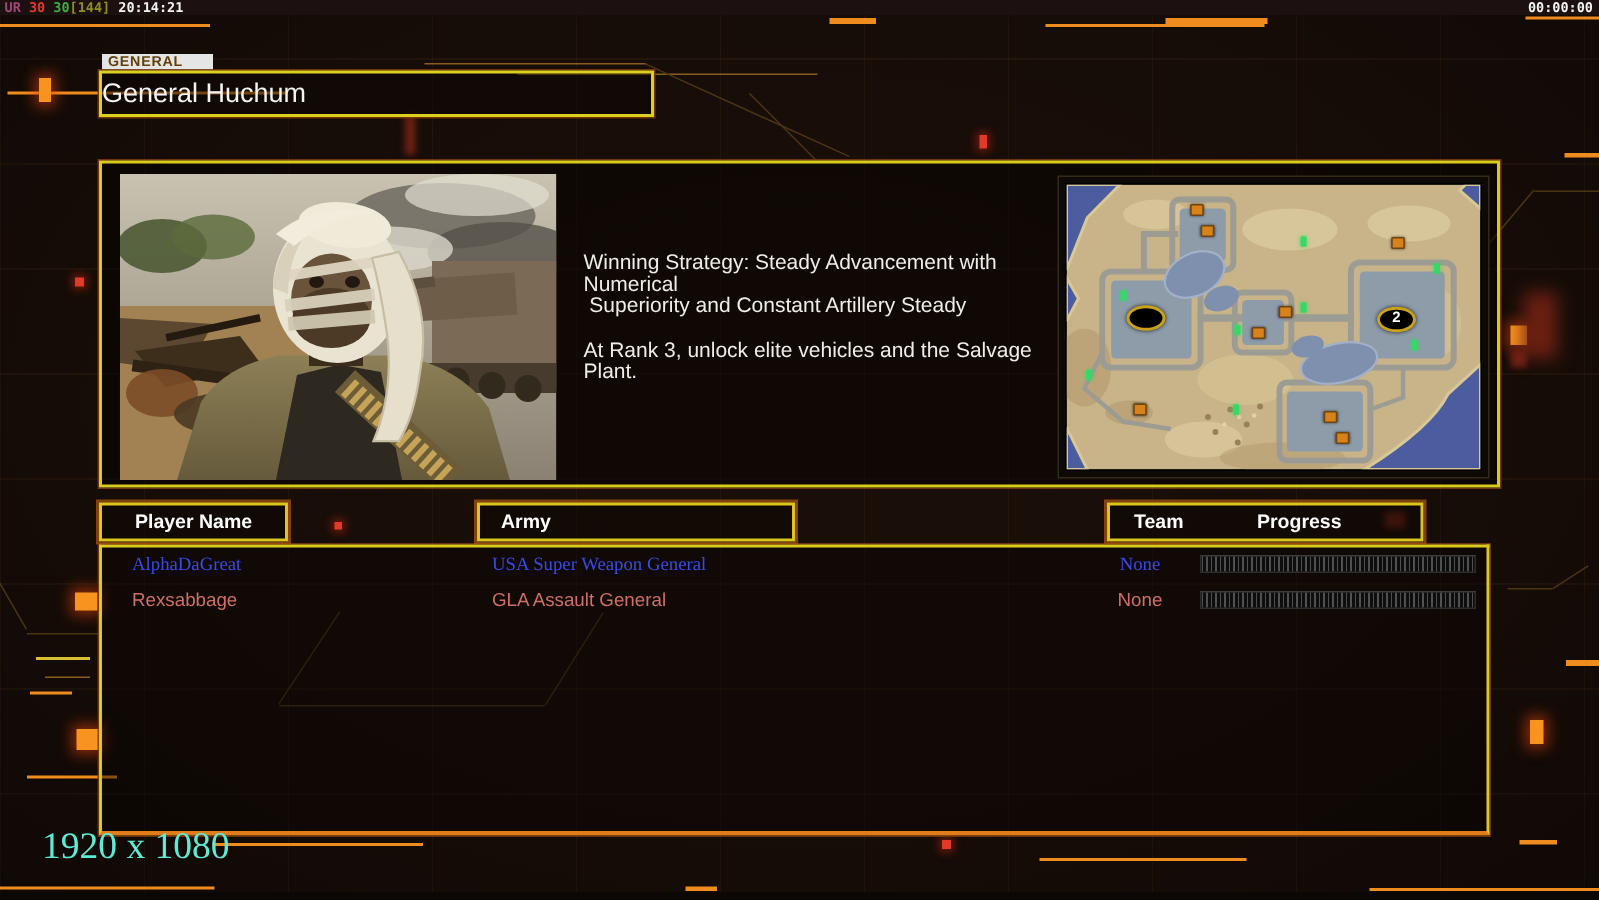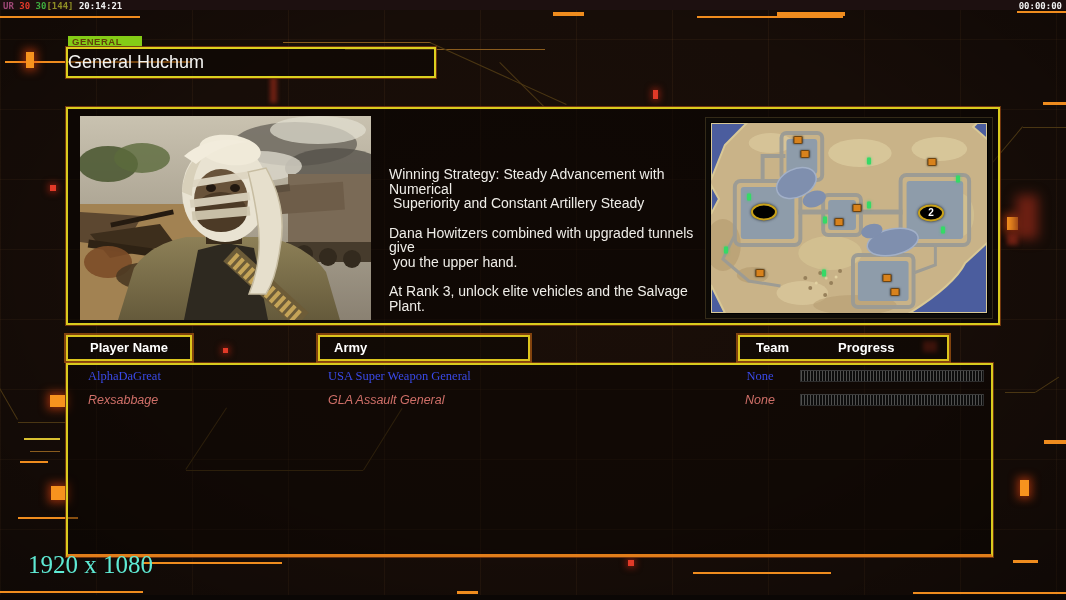--- a/index.html
+++ b/index.html
@@ -31,21 +31,21 @@
 
   
   #frame-counter{position:absolute;left:3px;top:1px;z-index:5;font:bold 9px "DejaVu Sans Mono",monospace;letter-spacing:0;}
   #frame-counter .ur{color:#a04878;} #frame-counter .fa{color:#e23a2a;}
   #frame-counter .fb{color:#3fae3f;} #frame-counter .fbr{color:#8f8f25;}
   #frame-counter .ftime{color:#f2f2f2;}
   #clock{position:absolute;right:4px;top:1px;z-index:5;color:#f2f2f2;font:bold 9px "DejaVu Sans Mono",monospace;}
 
   
   #general-tab{position:absolute;left:68px;top:36px;width:72px;height:12px;z-index:3;
-    background:#84cc16;color:#63400a;font:bold 9.5px "Liberation Sans",sans-serif;
+    background:#e5e5e5;color:#63400a;font:bold 9.5px "Liberation Sans",sans-serif;
     line-height:12px;padding-left:4px;letter-spacing:0.5px;box-sizing:border-box;width:74px;}
   #general-name-box{position:absolute;left:66px;top:47px;width:370px;height:31px;z-index:3;
     border:2px solid #dcd01f;box-shadow:0 0 0 1px rgba(120,55,12,0.9);
     background:rgba(12,7,3,0.55);box-sizing:border-box;}
   #general-name-box .nm{color:#f4f4f2;font-size:18px;line-height:27px;padding-left:0;}
 
   
   #main-panel{position:absolute;left:66px;top:107px;width:934px;height:218px;z-index:2;
     border:2px solid #d9cb1e;box-shadow:0 0 0 1px rgba(122,58,16,0.9);
     background:rgba(8,4,2,0.55);box-sizing:border-box;}
@@ -218,24 +218,20 @@
         <path d="M104,40 Q130,18 168,26 Q140,28 116,48 Z" fill="#f2ecdc"></path>
       </svg>
     </div>
 
     <div id="strategy">
       <div class="para">
         <div class="sline">Winning Strategy: Steady Advancement with Numerical</div>
         <div class="sline"> Superiority and Constant Artillery Steady</div>
       </div>
       <div class="para">
-        <div class="sline">Dana Howitzers combined with upgraded tunnels give</div>
-        <div class="sline"> you the upper hand.</div>
-      </div>
-      <div class="para">
         <div class="sline">At Rank 3, unlock elite vehicles and the Salvage Plant.</div>
       </div>
     </div>
 
     <div id="minimap">
       <div id="minimap-inner">
         <svg width="276" height="190" viewBox="0 0 278 190" xmlns="http://www.w3.org/2000/svg" preserveAspectRatio="none">
           <rect width="278" height="190" fill="#c9b388"></rect>
           <ellipse cx="150" cy="30" rx="32" ry="14" fill="#dbcb9e" opacity="0.8"></ellipse>
           <ellipse cx="230" cy="26" rx="28" ry="12" fill="#dbcb9e" opacity="0.8"></ellipse>
@@ -323,21 +319,21 @@
     <span class="p">Progress</span>
   </div>
 
   <div id="table-panel">
     <div class="trow" id="row-0" style="color: rgb(58, 74, 232);">
       <span class="c-player">AlphaDaGreat</span>
       <span class="c-army">USA Super Weapon General</span>
       <span class="c-team">None</span>
       <span class="ptrack"><span class="pfill" style="width: 3%;"></span></span>
     </div>
-    <div class="trow" id="row-1" style="color: rgb(207, 111, 104); font-style: italic;">
+    <div class="trow" id="row-1" style="color: rgb(207, 111, 104);">
       <span class="c-player">Rexsabbage</span>
       <span class="c-army">GLA Assault General</span>
       <span class="c-team">None</span>
       <span class="ptrack"><span class="pfill" style="width: 0%;"></span></span>
     </div>
   </div>
 
   <div id="resolution">1920 x 1080</div>
   <div class="strip-bottom"></div>
 </div>

